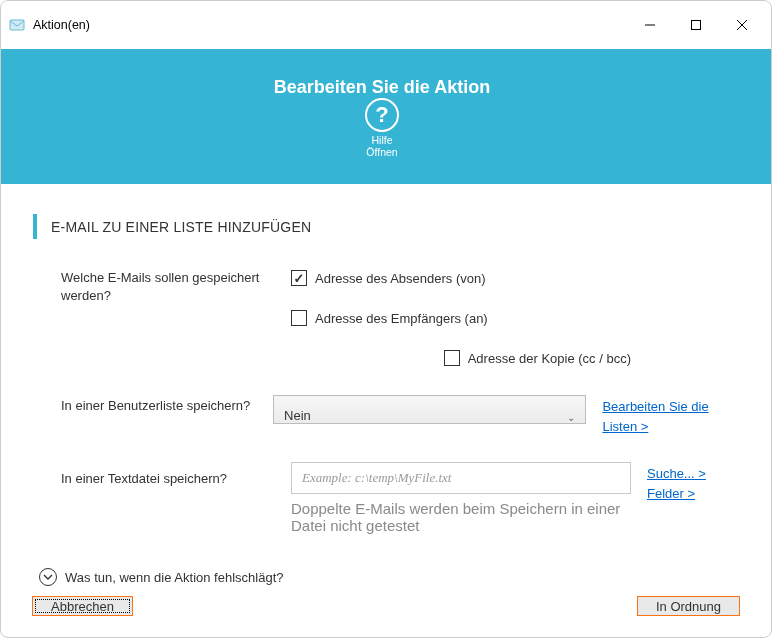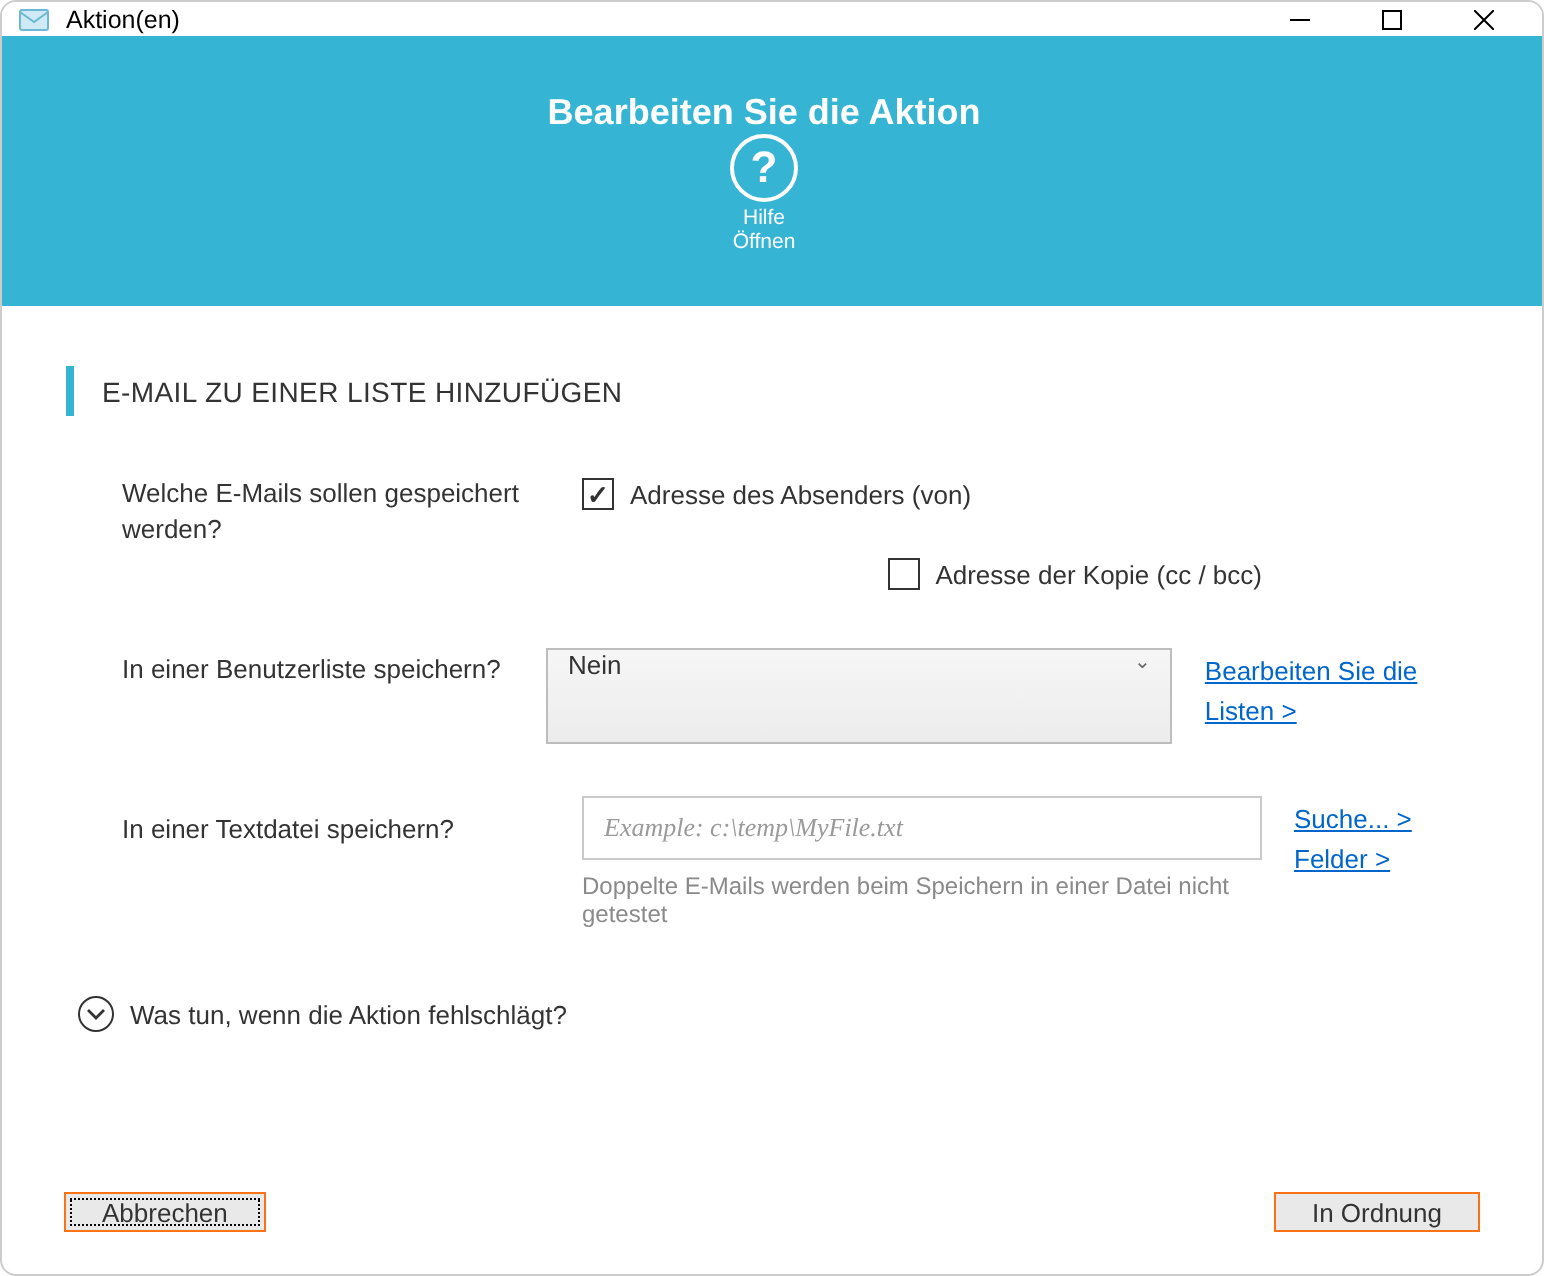--- a/index.html
+++ b/index.html
@@ -1,17 +1,17 @@
 <!DOCTYPE html>
 <html><head>
 <meta charset="utf-8">
 <style>
   * { box-sizing: border-box; margin: 0; padding: 0; }
   body { font-family: "Segoe UI", Tahoma, sans-serif; font-size: 13px; color: #333; background: #fff; width: 772px; height: 638px; overflow: hidden; border: 1px solid #ccc; border-radius: 8px; }
-  .titlebar { height: 17px; display: flex; align-items: center; padding: 0 6px 0 8px; background: #fff; }
+  .titlebar { height: 48px; display: flex; align-items: center; padding: 0 6px 0 8px; background: #fff; }
   .titlebar .app-icon { width: 16px; height: 16px; margin-right: 8px; }
   .titlebar .title { flex: 1; font-size: 12.5px; color: #000; }
   .titlebar .win-ctrl { width: 46px; height: 32px; display: flex; align-items: center; justify-content: center; color: #000; }
   .header { background: #36b4d4; color: #fff; padding: 28px 40px 26px 32px; display: flex; align-items: center; justify-content: space-between; flex-direction: column; }
   .header h1 { font-size: 18px; font-weight: 600; }
   .help { text-align: center; }
   .help-circle { width: 34px; height: 34px; border: 2.5px solid #fff; border-radius: 50%; display: flex; align-items: center; justify-content: center; font-size: 22px; font-weight: 700; margin: 0 auto 2px auto; }
   .help-lines { font-size: 10.5px; line-height: 1.15; }
   .content { padding: 30px 25px 0 32px; }
   .section-title-wrap { display: flex; align-items: center; margin-bottom: 28px; }
@@ -22,25 +22,25 @@
   .row.gap-top { margin-top: 26px; }
   .label-col { width: 230px; padding-top: 2px; color: #333; font-size: 13px; line-height: 1.35; }
   .field-col { width: 340px; }
   .link-col { margin-left: 16px; padding-top: 2px; }
   .link { color: #0066cc; text-decoration: underline; font-size: 13px; display: block; line-height: 1.5; cursor: pointer; }
   .chk-line { display: flex; align-items: center; height: 22px; margin-bottom: 18px; }
   .chk-line:last-child { margin-bottom: 0; justify-content: flex-end; }
   .chk-box { width: 16px; height: 16px; border: 1.5px solid #333; margin-right: 8px; display: flex; align-items: center; justify-content: center; }
   .chk-box.checked::after { content: "✓"; color: #333; font-size: 13px; font-weight: bold; line-height: 1; }
   .chk-label { font-size: 13px; }
-  .select { width: 100%; height: 48px; border: 1px solid #bdbdbd; background: linear-gradient(#f6f6f6,#ececec); padding: 0 10px; display: flex; align-items: flex-start; justify-content: space-between; font-size: 13px; color: #333; }
+  .select { width: 100%; height: 29px; border: 1px solid #bdbdbd; background: linear-gradient(#f6f6f6,#ececec); padding: 0 10px; display: flex; align-items: flex-end; justify-content: space-between; font-size: 13px; color: #333; }
   .select .caret { font-size: 10px; color: #666; }
   .text-input { width: 100%; height: 32px; border: 1px solid #c9c9c9; padding: 0 10px; font-size: 13px; color: #333; font-style: italic; font-family: Liberation Serif, serif; }
   .text-input::placeholder { color: #9a9a9a; font-style: italic; }
-  .hint { font-size: 12px; color: #8a8a8a; margin-top: 6px; }
+  .hint { font-size: 15px; color: #8a8a8a; margin-top: 6px; }
   .expander { display: flex; align-items: center; margin-top: 34px; margin-left: 6px; cursor: pointer; }
   .expander-circle { width: 18px; height: 18px; border: 1.4px solid #333; border-radius: 50%; display: flex; align-items: center; justify-content: center; margin-right: 8px; }
   .expander-circle svg { display: block; }
   .expander-label { font-size: 13px; }
   .footer { position: absolute; bottom: 0; left: 0; right: 0; height: 64px; display: flex; align-items: center; padding: 0 32px; }
   .btn { height: 20px; padding: 0 18px; border: 1px solid #f97316; background: #e9e9e9; font-size: 13px; color: #333; cursor: pointer; display: flex; align-items: center; justify-content: center; min-width: 84px; }
   .btn.focus { outline: 1px dotted #000; outline-offset: -4px; }
   .footer-spacer { flex: 1; }
   .footer .btn + .btn { margin-left: 12px; }
 </style>
@@ -94,20 +94,24 @@
 
     <div class="row">
       <div class="label-col">Welche E-Mails sollen gespeichert werden?</div>
       <div class="field-col">
         <div class="chk-line">
           <span class="chk-box checked"></span>
           <span class="chk-label">Adresse des Absenders (von)</span>
         </div>
         <div class="chk-line">
           <span class="chk-box"></span>
+          <span class="chk-label">Adresse des Empfängers (an)</span>
+        </div>
+        <div class="chk-line">
+          <span class="chk-box"></span>
           <span class="chk-label">Adresse der Kopie (cc / bcc)</span>
         </div>
       </div>
     </div>
 
     <div class="row gap-top">
       <div class="label-col">In einer Benutzerliste speichern?</div>
       <div class="field-col">
         <div class="select">
           <span>Nein</span>

